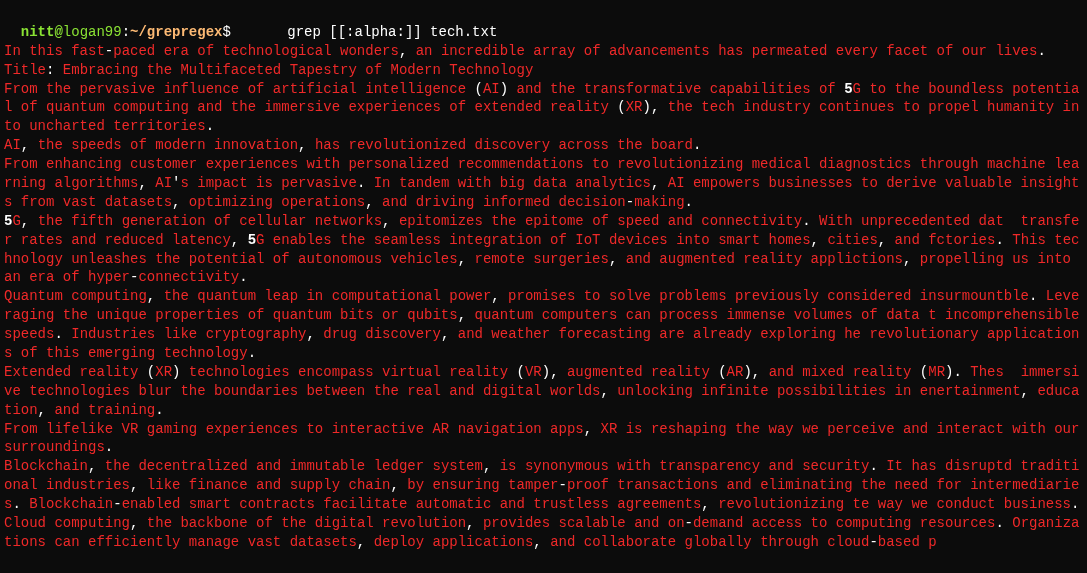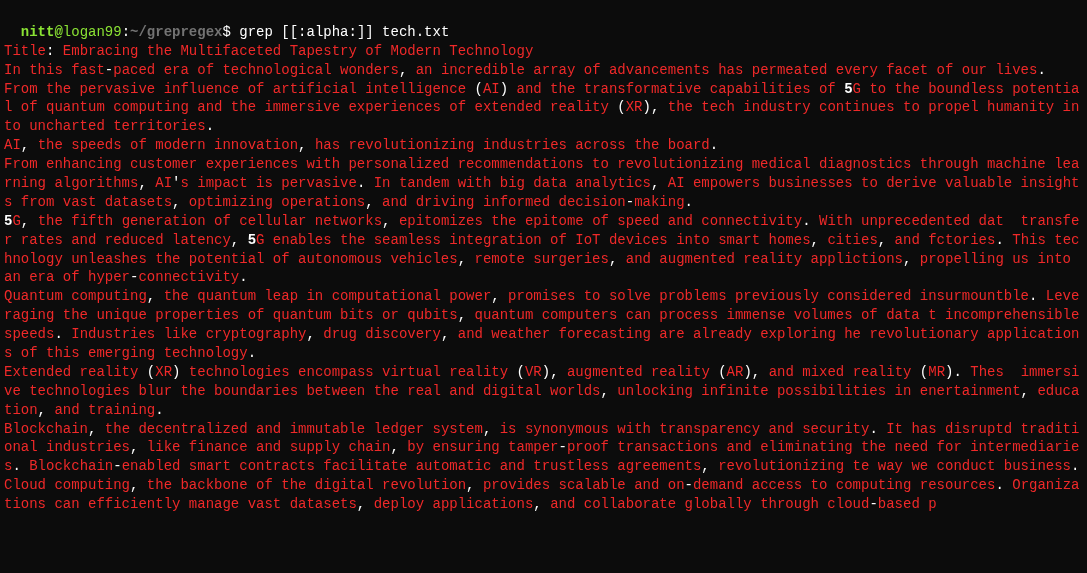--- a/index.html
+++ b/index.html
@@ -15,41 +15,42 @@
       box-sizing: border-box;
     }
     .terminal-line {
       white-space: pre-wrap;
       word-break: break-all;
     }
     .user { color: #8ae234; font-weight: bold; }
     .at { color: #8ae234; font-weight: bold; }
     .host { color: #8ae234; font-weight: normal; }
     .colon { color: #ffffff; }
-    .path { color: #737373; font-weight: bold; }
+    .path { color: #fdba74; font-weight: bold; }
     .dollar { color: #ffffff; }
-    .command { color: #ffffff; }
+    .command { color: #ffffff; margin-left: 48px; }
     .red { color: #ef2929; }
     .white { color: #ffffff; }
     .bold { font-weight: bold; color: #ffffff; }
     .output {
       word-wrap: break-word;
     }
   </style>
 </head>
 <body>
 
 <div class="terminal-line">
   <span class="user">nitt</span><span class="at">@</span><span class="host">logan99</span><span class="colon">:</span><span class="path">~/grepregex</span><span class="dollar">$ </span><span class="command">grep [[:alpha:]] tech.txt</span>
 </div>
 
 <div id="output" class="output">
+    <div class="terminal-line"><span class="red">In this fast</span><span class="white">-</span><span class="red">paced era of technological wonders</span><span class="white">, </span><span class="red">an incredible array of advancements has permeated every facet of our lives</span><span class="white">.</span></div>
     <div class="terminal-line"><span class="red">Title</span><span class="white">: </span><span class="red">Embracing the Multifaceted Tapestry of Modern Technology</span></div>
-    <div class="terminal-line"><span class="red">In this fast</span><span class="white">-</span><span class="red">paced era of technological wonders</span><span class="white">, </span><span class="red">an incredible array of advancements has permeated every facet of our lives</span><span class="white">.</span></div>
     <div class="terminal-line"><span class="red">From the pervasive influence of artificial intelligence </span><span class="white">(</span><span class="red">AI</span><span class="white">) </span><span class="red">and the transformative capabilities of </span><span class="bold">5</span><span class="red">G to the boundless potential of quantum computing and the immersive experiences of extended reality </span><span class="white">(</span><span class="red">XR</span><span class="white">), </span><span class="red">the tech industry continues to propel humanity into uncharted territories</span><span class="white">.</span></div>
-    <div class="terminal-line"><span class="red">AI</span><span class="white">, </span><span class="red">the speeds of modern innovation</span><span class="white">, </span><span class="red">has revolutionizing industries across the board</span><span class="white">.</span></div>
+    <div class="terminal-line"><span class="red">AI</span><span class="white">, </span><span class="red">the speeds of modern innovation</span><span class="white">, </span><span class="red">has revolutionized discovery across the board</span><span class="white">.</span></div>
     <div class="terminal-line"><span class="red">From enhancing customer experiences with personalized recommendations to revolutionizing medical diagnostics through machine learning algorithms</span><span class="white">, </span><span class="red">AI</span><span class="white">'</span><span class="red">s impact is pervasive</span><span class="white">. </span><span class="red">In tandem with big data analytics</span><span class="white">, </span><span class="red">AI empowers businesses to derive valuable insights from vast datasets</span><span class="white">, </span><span class="red">optimizing operations</span><span class="white">, </span><span class="red">and driving informed decision</span><span class="white">-</span><span class="red">making</span><span class="white">.</span></div>
     <div class="terminal-line"><span class="bold">5</span><span class="red">G</span><span class="white">, </span><span class="red">the fifth generation of cellular networks</span><span class="white">, </span><span class="red">epitomizes the epitome of speed and connectivity</span><span class="white">. </span><span class="red">With unprecedented dat  transfer rates and reduced latency</span><span class="white">, </span><span class="bold">5</span><span class="red">G enables the seamless integration of IoT devices into smart homes</span><span class="white">, </span><span class="red">cities</span><span class="white">, </span><span class="red">and fctories</span><span class="white">. </span><span class="red">This technology unleashes the potential of autonomous vehicles</span><span class="white">, </span><span class="red">remote surgeries</span><span class="white">, </span><span class="red">and augmented reality applictions</span><span class="white">, </span><span class="red">propelling us into an era of hyper</span><span class="white">-</span><span class="red">connectivity</span><span class="white">.</span></div>
     <div class="terminal-line"><span class="red">Quantum computing</span><span class="white">, </span><span class="red">the quantum leap in computational power</span><span class="white">, </span><span class="red">promises to solve problems previously considered insurmountble</span><span class="white">. </span><span class="red">Leveraging the unique properties of quantum bits or qubits</span><span class="white">, </span><span class="red">quantum computers can process immense volumes of data t incomprehensible speeds</span><span class="white">. </span><span class="red">Industries like cryptography</span><span class="white">, </span><span class="red">drug discovery</span><span class="white">, </span><span class="red">and weather forecasting are already exploring he revolutionary applications of this emerging technology</span><span class="white">.</span></div>
     <div class="terminal-line"><span class="red">Extended reality </span><span class="white">(</span><span class="red">XR</span><span class="white">) </span><span class="red">technologies encompass virtual reality </span><span class="white">(</span><span class="red">VR</span><span class="white">), </span><span class="red">augmented reality </span><span class="white">(</span><span class="red">AR</span><span class="white">), </span><span class="red">and mixed reality </span><span class="white">(</span><span class="red">MR</span><span class="white">). </span><span class="red">Thes  immersive technologies blur the boundaries between the real and digital worlds</span><span class="white">, </span><span class="red">unlocking infinite possibilities in enertainment</span><span class="white">, </span><span class="red">education</span><span class="white">, </span><span class="red">and training</span><span class="white">.</span></div>
+    <div class="terminal-line"><span class="red">From lifelike VR gaming experiences to interactive AR navigation apps</span><span class="white">, </span><span class="red">XR is reshaping the way we perceive and interact with our surroundings</span><span class="white">.</span></div>
     <div class="terminal-line"><span class="red">Blockchain</span><span class="white">, </span><span class="red">the decentralized and immutable ledger system</span><span class="white">, </span><span class="red">is synonymous with transparency and security</span><span class="white">. </span><span class="red">It has disruptd traditional industries</span><span class="white">, </span><span class="red">like finance and supply chain</span><span class="white">, </span><span class="red">by ensuring tamper</span><span class="white">-</span><span class="red">proof transactions and eliminating the need for intermediaries</span><span class="white">. </span><span class="red">Blockchain</span><span class="white">-</span><span class="red">enabled smart contracts facilitate automatic and trustless agreements</span><span class="white">, </span><span class="red">revolutionizing te way we conduct business</span><span class="white">.</span></div>
     <div class="terminal-line"><span class="red">Cloud computing</span><span class="white">, </span><span class="red">the backbone of the digital revolution</span><span class="white">, </span><span class="red">provides scalable and on</span><span class="white">-</span><span class="red">demand access to computing resources</span><span class="white">. </span><span class="red">Organizations can efficiently manage vast datasets</span><span class="white">, </span><span class="red">deploy applications</span><span class="white">, </span><span class="red">and collaborate globally through cloud</span><span class="white">-</span><span class="red">based p</span></div>
   </div>
 
 </body></html>

